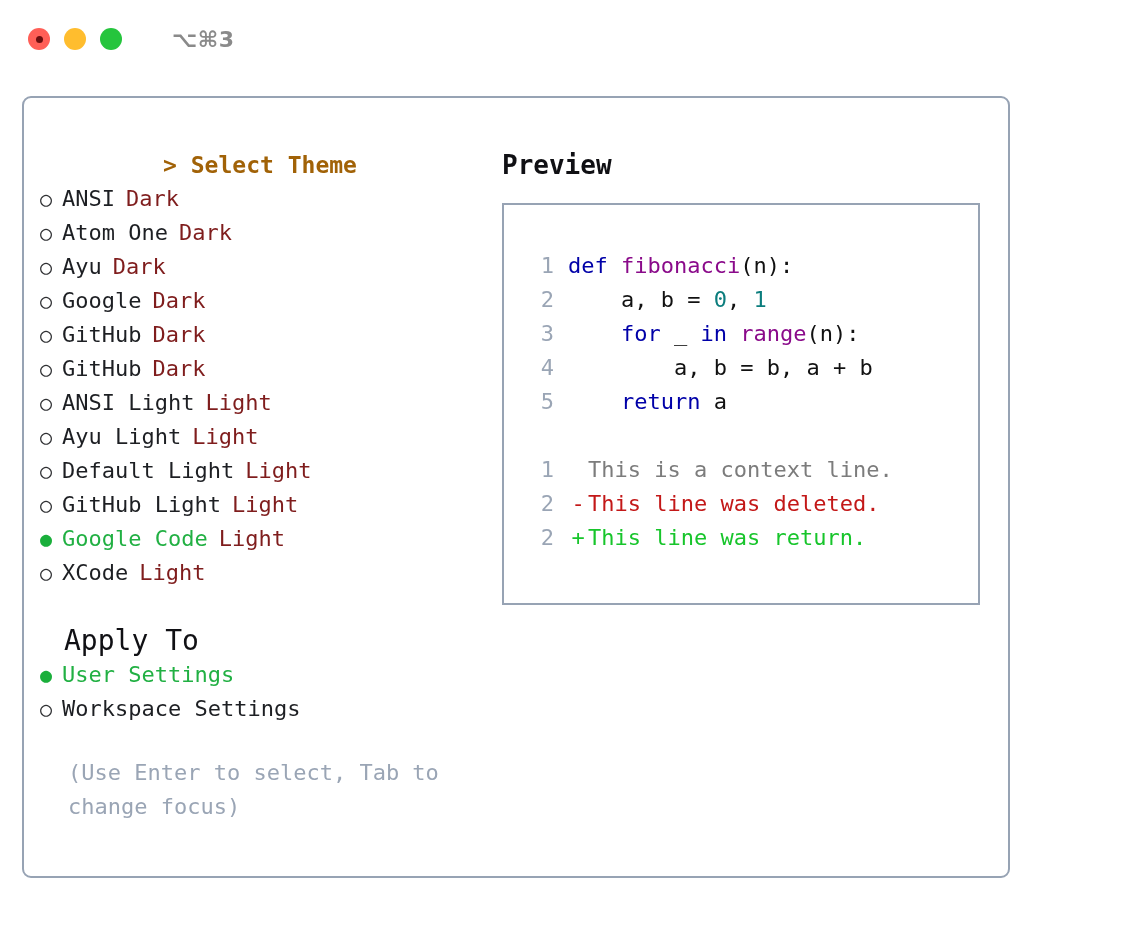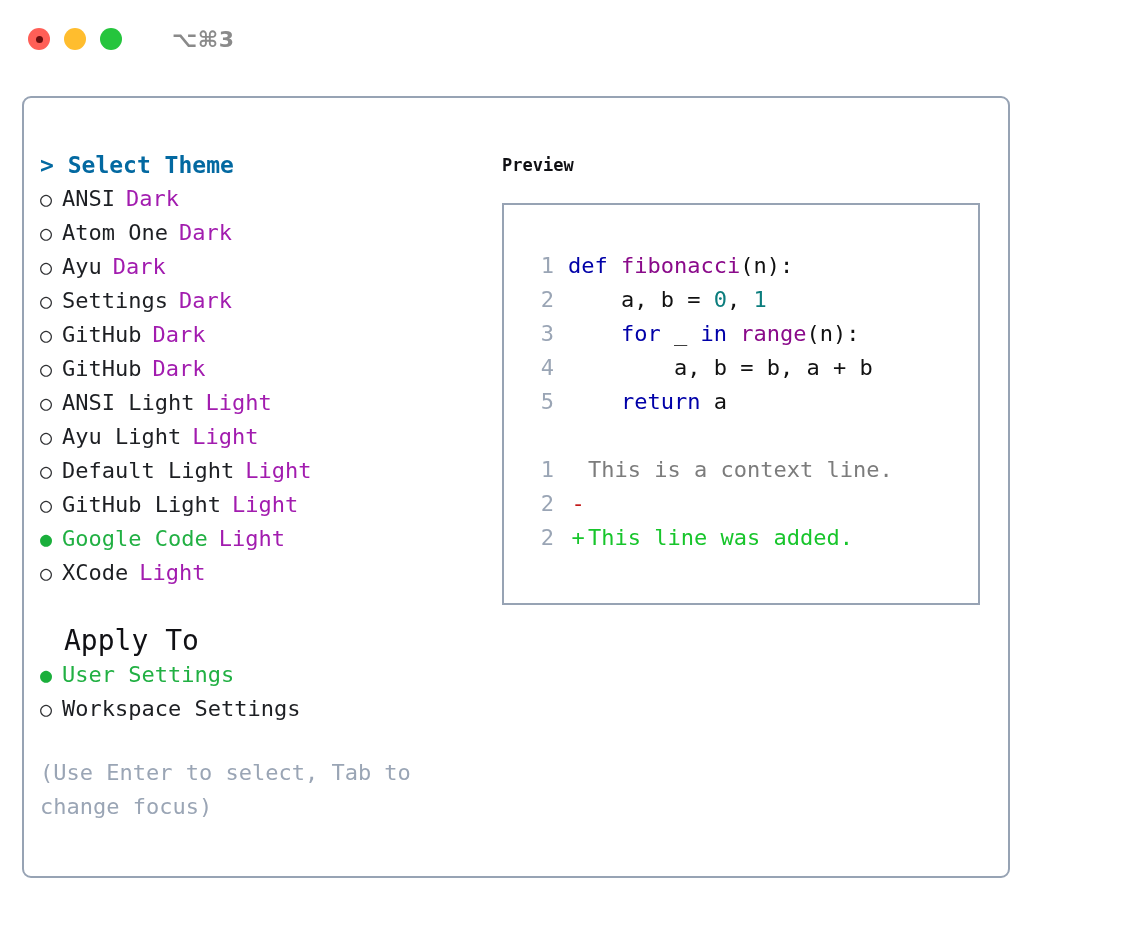--- a/index.html
+++ b/index.html
@@ -88,72 +88,74 @@
   
   .left-col {
     position: absolute;
     left: 16px;
     top: 50px;
     width: 440px;
   }
   .section-title {
     font-size: 23px;
     font-weight: bold;
-    color: #0369a1;
-    line-height: 34px;
-    white-space: pre;
+    color: #a16207;
+    line-height: 34px;
+    white-space: pre;
+    text-align: center;
   }
   .opt-row {
     display: flex;
     align-items: baseline;
     line-height: 34px;
     font-size: 22px;
     white-space: pre;
   }
   .marker {
     width: 22px;
     flex: 0 0 22px;
     color: #2f3033;
     font-size: 20px;
   }
   .marker.on { color: #1aaf3b; }
   .opt-label { color: #1d1f23; }
   .opt-label.sel { color: #21b043; }
   .opt-badge {
-    color: #a21caf;
+    color: #7f1d1d;
     margin-left: 11px;
   }
   .spacer { height: 34px; }
 
   .subsection-title {
     font-size: 28px;
     color: #101014;
     line-height: 34px;
     padding-left: 24px;
     white-space: pre;
   }
 
   .hint {
     margin-top: 30px;
     font-size: 22px;
     line-height: 34px;
     color: #9aa5b5;
     width: 410px;
     white-space: pre-wrap;
+    margin-left: 28px;
   }
 
   
   .right-col {
     position: absolute;
     left: 478px;
     top: 50px;
     width: 490px;
   }
   .preview-title {
-    font-size: 17px;
+    font-size: 26px;
     font-weight: bold;
     color: #101014;
     line-height: 34px;
   }
   .preview-box {
     margin-top: 21px;
     width: 478px;
     height: 402px;
     border: 2px solid #97a3b4;
     box-sizing: border-box;
@@ -207,21 +209,21 @@
     <div class="panel-inner">
 
       <div class="left-col">
 
         <div class="section-title">&gt; Select Theme</div>
 
         <div id="theme-list">
             <div class="opt-row"><span class="marker">○</span><span class="opt-label">ANSI</span><span class="opt-badge">Dark</span></div>
             <div class="opt-row"><span class="marker">○</span><span class="opt-label">Atom One</span><span class="opt-badge">Dark</span></div>
             <div class="opt-row"><span class="marker">○</span><span class="opt-label">Ayu</span><span class="opt-badge">Dark</span></div>
-            <div class="opt-row"><span class="marker">○</span><span class="opt-label">Settings</span><span class="opt-badge">Dark</span></div>
+            <div class="opt-row"><span class="marker">○</span><span class="opt-label">Google</span><span class="opt-badge">Dark</span></div>
             <div class="opt-row"><span class="marker">○</span><span class="opt-label">GitHub</span><span class="opt-badge">Dark</span></div>
             <div class="opt-row"><span class="marker">○</span><span class="opt-label">GitHub</span><span class="opt-badge">Dark</span></div>
             <div class="opt-row"><span class="marker">○</span><span class="opt-label">ANSI Light</span><span class="opt-badge">Light</span></div>
             <div class="opt-row"><span class="marker">○</span><span class="opt-label">Ayu Light</span><span class="opt-badge">Light</span></div>
             <div class="opt-row"><span class="marker">○</span><span class="opt-label">Default Light</span><span class="opt-badge">Light</span></div>
             <div class="opt-row"><span class="marker">○</span><span class="opt-label">GitHub Light</span><span class="opt-badge">Light</span></div>
             <div class="opt-row"><span class="marker on">●</span><span class="opt-label sel">Google Code</span><span class="opt-badge">Light</span></div>
             <div class="opt-row"><span class="marker">○</span><span class="opt-label">XCode</span><span class="opt-badge">Light</span></div>
           </div>
 
@@ -244,21 +246,21 @@
           <div id="code-block">
               <div class="code-line"><span class="lineno">1</span><span class="tok-kw">def</span><span class="tok-txt"> </span><span class="tok-fn">fibonacci</span><span class="tok-txt">(n):</span></div>
               <div class="code-line"><span class="lineno">2</span><span class="tok-txt">    a, b = </span><span class="tok-num">0</span><span class="tok-txt">, </span><span class="tok-num">1</span></div>
               <div class="code-line"><span class="lineno">3</span><span class="tok-txt">    </span><span class="tok-kw">for</span><span class="tok-txt"> _ </span><span class="tok-kw">in</span><span class="tok-txt"> </span><span class="tok-fn">range</span><span class="tok-txt">(n):</span></div>
               <div class="code-line"><span class="lineno">4</span><span class="tok-txt">        a, b = b, a + b</span></div>
               <div class="code-line"><span class="lineno">5</span><span class="tok-txt">    </span><span class="tok-kw">return</span><span class="tok-txt"> a</span></div>
             </div>
           <div class="code-gap"></div>
           <div id="diff-block">
               <div class="code-line"><span class="lineno">1</span><span class="gutter diff-ctx"> </span><span class="diff-ctx">This is a context line.</span></div>
-              <div class="code-line"><span class="lineno">2</span><span class="gutter diff-del">-</span></div>
-              <div class="code-line"><span class="lineno">2</span><span class="gutter diff-add">+</span><span class="diff-add">This line was added.</span></div>
+              <div class="code-line"><span class="lineno">2</span><span class="gutter diff-del">-</span><span class="diff-del">This line was deleted.</span></div>
+              <div class="code-line"><span class="lineno">2</span><span class="gutter diff-add">+</span><span class="diff-add">This line was return.</span></div>
             </div>
         </div>
       </div>
 
     </div>
   </div>
 </div>
 
 </body></html>

